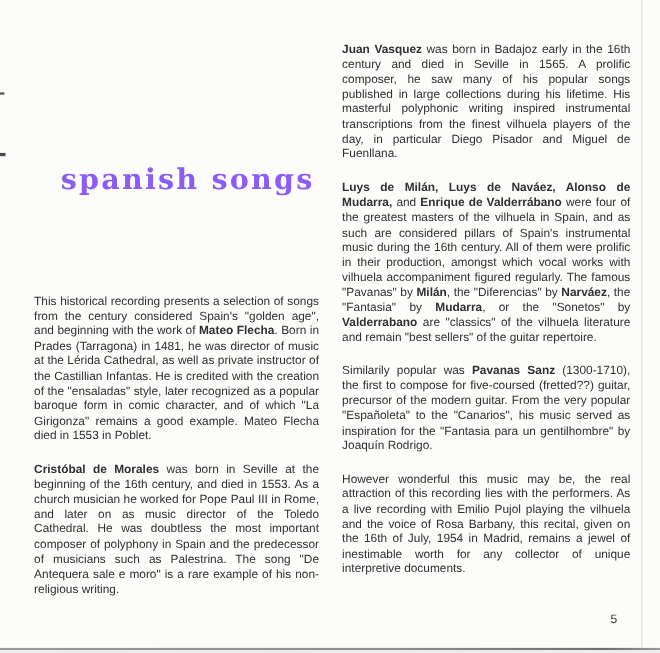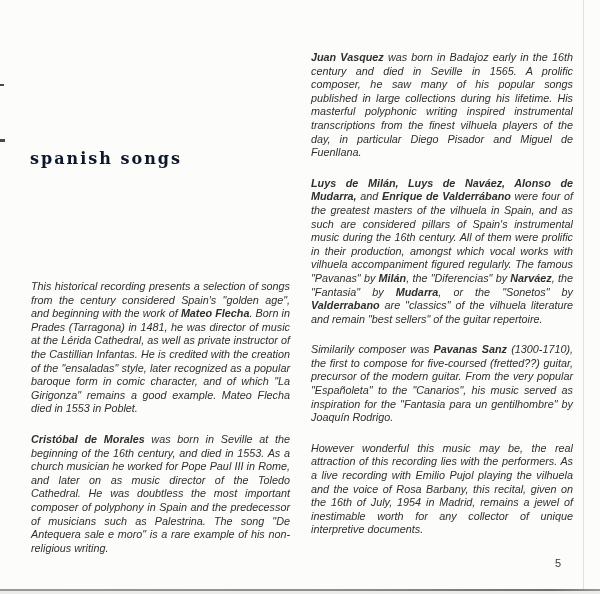--- a/index.html
+++ b/index.html
@@ -9,40 +9,40 @@
     position: relative;
     overflow: hidden;
     font-family: "Liberation Sans", sans-serif;
     color: #2f2f2f;
   }
   .page { position: absolute; inset: 0; }
 
   .title {
     position: absolute;
     top: 149px; left: 30px; width: 256px;
-    text-align: left;
+    text-align: right;
     font-family: "DejaVu Serif", serif;
-    font-size: 16px;
+    font-size: 26px;
     font-weight: 600;
     letter-spacing: 2px;
-    color: #0f172a;
+    color: #8b5cf6;
   }
 
   .col {
     position: absolute;
     font-size: 10.8px;
     line-height: 13.6px;
     text-align: justify;
     text-justify: inter-word;
     color: #2f2f2f;
   }
   .col-left  { top: 268px; left: 31px;  width: 259px; }
   .col-right { top: 39px;  left: 311px; width: 262px; }
 
-  .para { margin: 12px 0 17px 0; font-style: italic; }
+  .para { margin: 0 0 17px 0; }
   .para:last-child { margin-bottom: 0; }
   .b { font-weight: bold; }
 
   .page-number {
     position: absolute;
     top: 557px; left: 548px;
     width: 20px; text-align: center;
     font-size: 11px; color: #3a3a3a;
   }
 
@@ -74,21 +74,21 @@
   <div class="title">spanish songs</div>
 
   <div class="col col-left">
     <p class="para"><span>This historical recording presents a selection of songs from the century considered Spain's "golden age", and beginning with the work of </span><span class="b">Mateo Flecha</span><span>. Born in Prades (Tarragona) in 1481, he was director of music at the Lérida Cathedral, as well as private instructor of the Castillian Infantas. He is credited with the creation of the "ensaladas" style, later recognized as a popular baroque form in comic character, and of which "La Girigonza" remains a good example. Mateo Flecha died in 1553 in Poblet.</span></p>
     <p class="para"><span class="b">Cristóbal de Morales</span><span> was born in Seville at the beginning of the 16th century, and died in 1553. As a church musician he worked for Pope Paul III in Rome, and later on as music director of the Toledo Cathedral. He was doubtless the most important composer of polyphony in Spain and the predecessor of musicians such as Palestrina. The song "De Antequera sale e moro" is a rare example of his non-religious writing.</span></p>
   </div>
 
   <div class="col col-right">
     <p class="para"><span class="b">Juan Vasquez</span><span> was born in Badajoz early in the 16th century and died in Seville in 1565. A prolific composer, he saw many of his popular songs published in large collections during his lifetime. His masterful polyphonic writing inspired instrumental transcriptions from the finest vilhuela players of the day, in particular Diego Pisador and Miguel de Fuenllana.</span></p>
     <p class="para"><span class="b">Luys de Milán, Luys de Naváez, Alonso de Mudarra,</span><span> and </span><span class="b">Enrique de Valderrábano</span><span> were four of the greatest masters of the vilhuela in Spain, and as such are considered pillars of Spain's instrumental music during the 16th century. All of them were prolific in their production, amongst which vocal works with vilhuela accompaniment figured regularly. The famous "Pavanas" by </span><span class="b">Milán</span><span>, the "Diferencias" by </span><span class="b">Narváez</span><span>, the "Fantasia" by </span><span class="b">Mudarra</span><span>, or the "Sonetos" by </span><span class="b">Valderrabano</span><span> are "classics" of the vilhuela literature and remain "best sellers" of the guitar repertoire.</span></p>
-    <p class="para"><span>Similarily composer was </span><span class="b">Pavanas Sanz</span><span> (1300-1710), the first to compose for five-coursed (fretted??) guitar, precursor of the modern guitar. From the very popular "Españoleta" to the "Canarios", his music served as inspiration for the "Fantasia para un gentilhombre" by Joaquín Rodrigo.</span></p>
+    <p class="para"><span>Similarily popular was </span><span class="b">Pavanas Sanz</span><span> (1300-1710), the first to compose for five-coursed (fretted??) guitar, precursor of the modern guitar. From the very popular "Españoleta" to the "Canarios", his music served as inspiration for the "Fantasia para un gentilhombre" by Joaquín Rodrigo.</span></p>
     <p class="para"><span>However wonderful this music may be, the real attraction of this recording lies with the performers. As a live recording with Emilio Pujol playing the vilhuela and the voice of Rosa Barbany, this recital, given on the 16th of July, 1954 in Madrid, remains a jewel of inestimable worth for any collector of unique interpretive documents.</span></p>
   </div>
 
   <div class="page-number">5</div>
 
   <div class="right-edge-line"></div>
   <div class="bottom-edge"></div>
   <div class="bottom-edge-under"></div>
   <div class="tick tick-1"></div>
   <div class="tick tick-2"></div>

